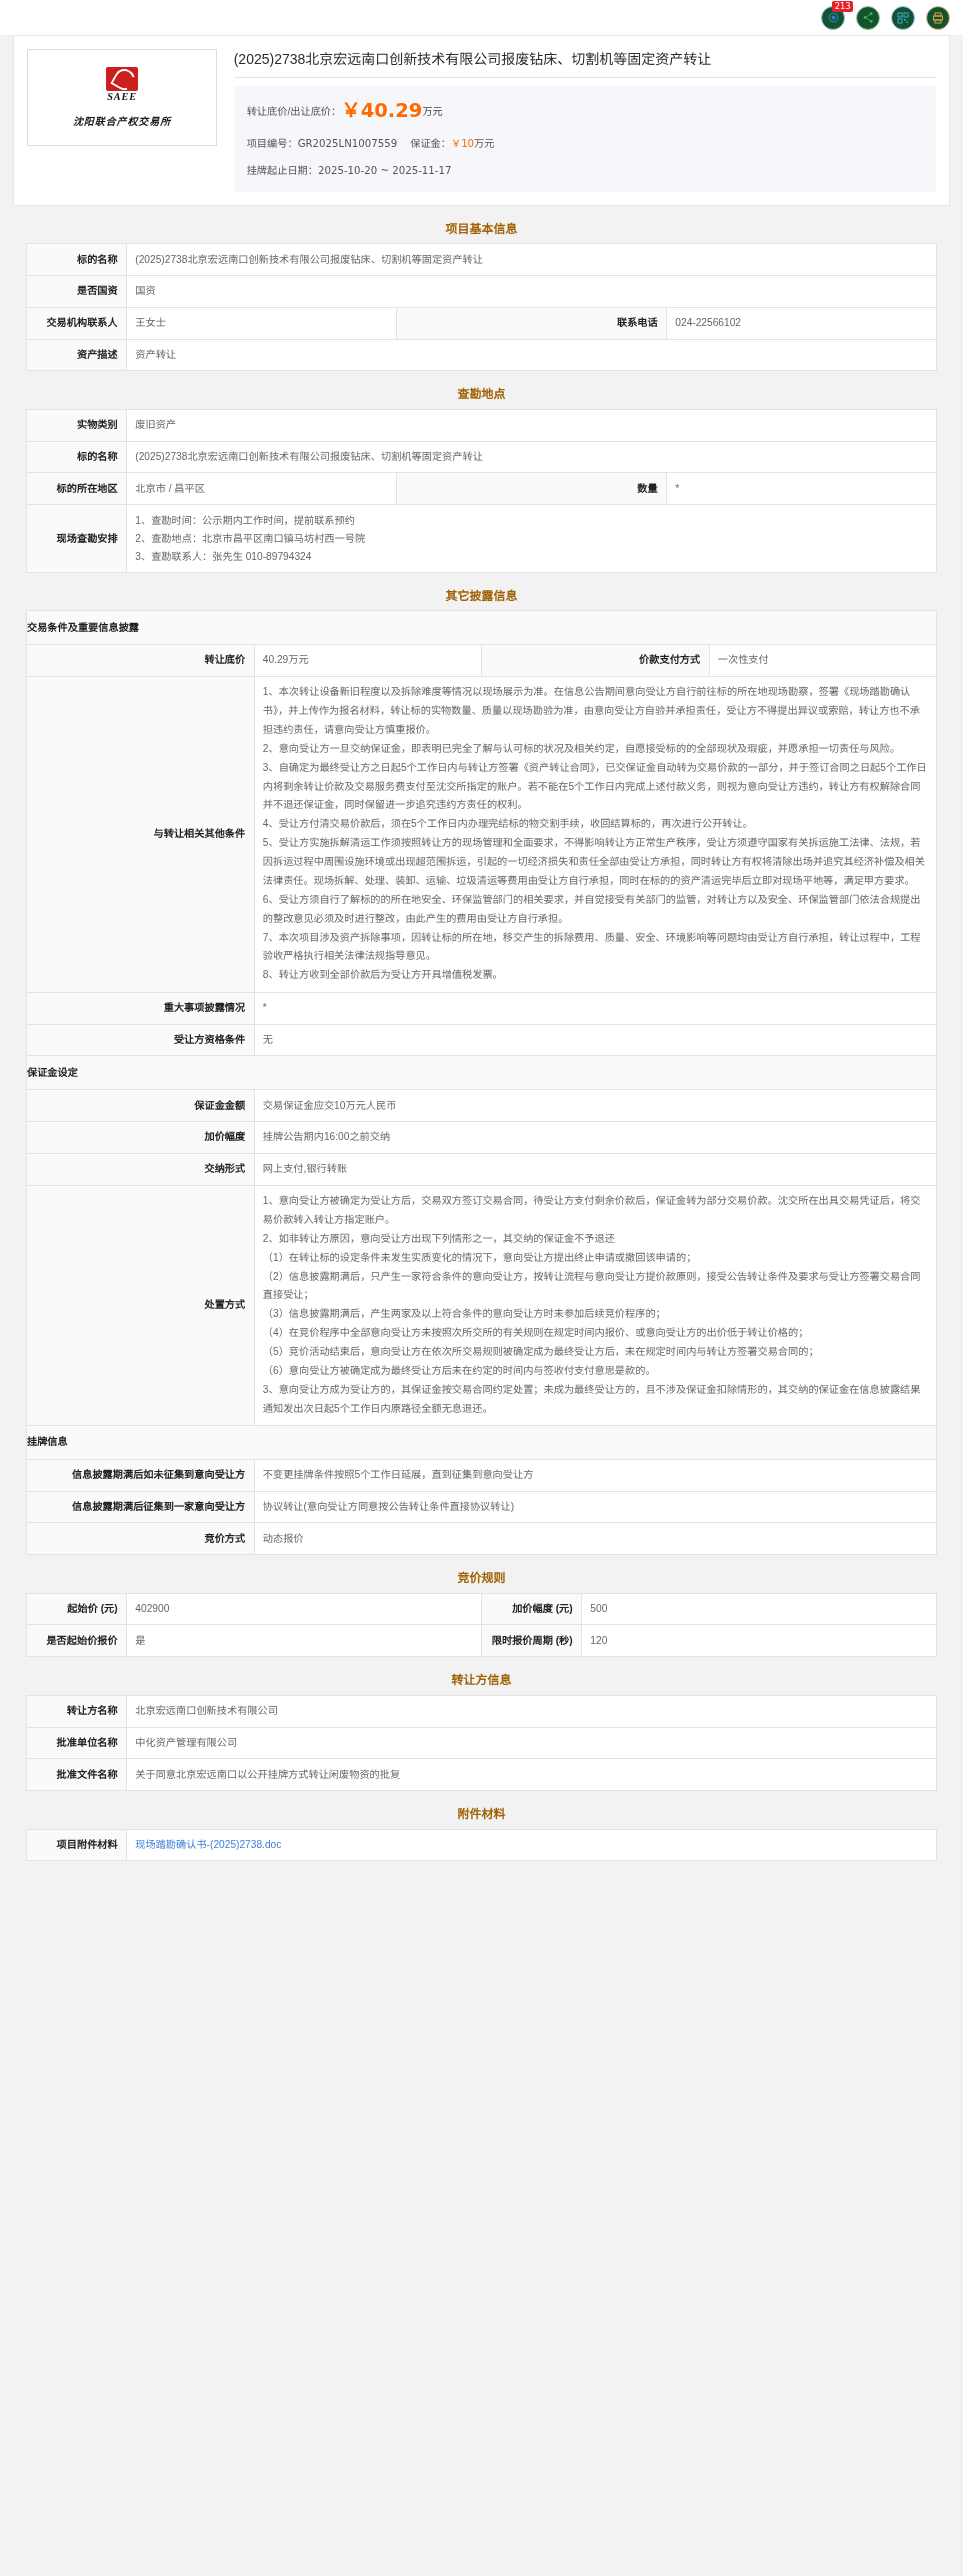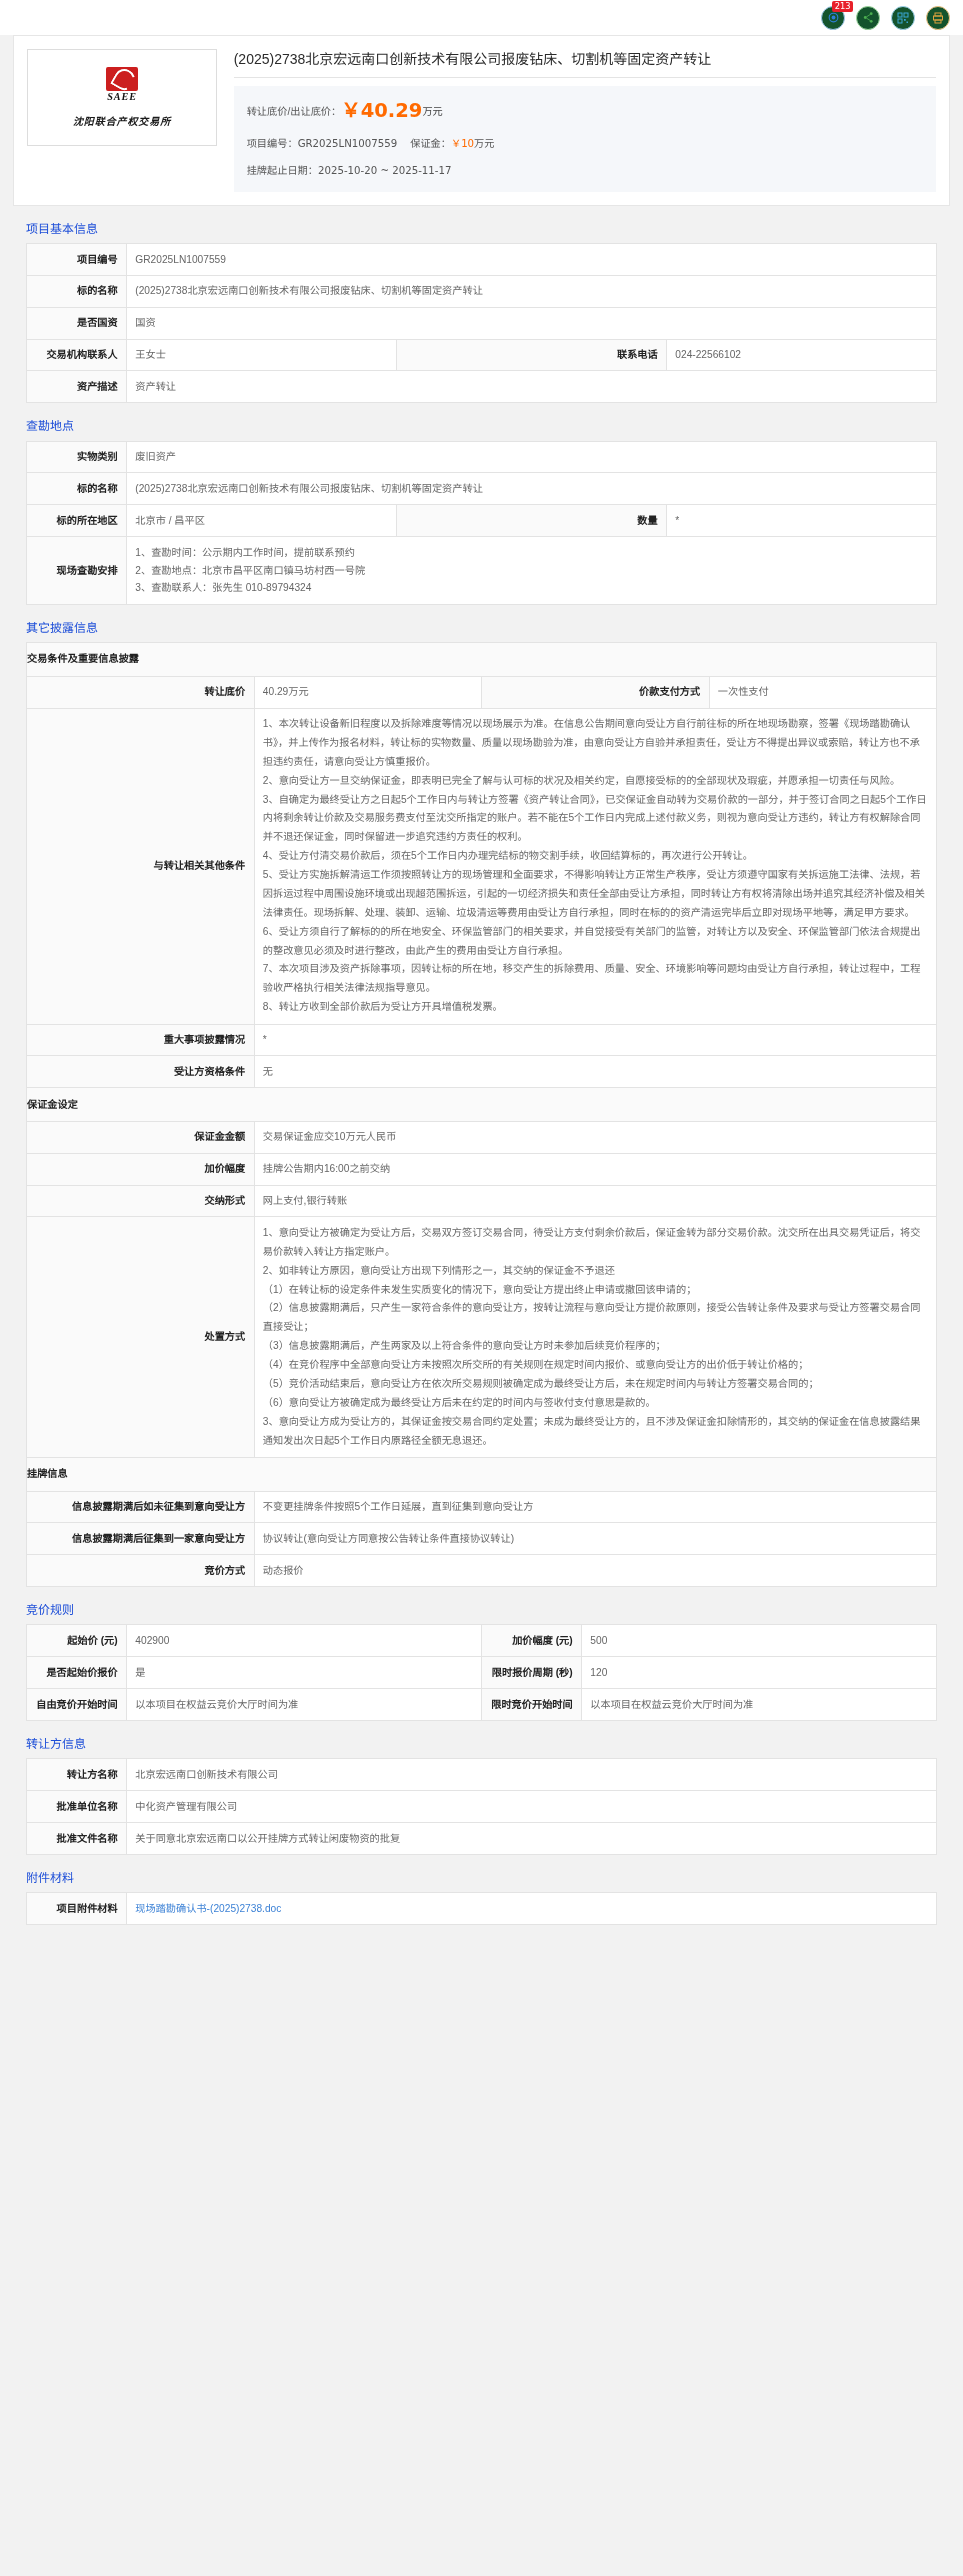--- a/index.html
+++ b/index.html
@@ -124,24 +124,25 @@
     vertical-align: -1.9px;
   }
   .price-unit { color: #444; font-size: 10.2px; }
   .mono { font-family: "DejaVu Sans", sans-serif; }
   .amt-orange { color: #ff6a00; font-family: "DejaVu Sans", sans-serif; }
   .gap-r { margin-right: 13px; }
 
   
   .section { padding: 0 13px; }
   .sec-title {
-    color: #1d4ed8;
+    color: #a16207;
     font-size: 12px;
-    font-weight: normal;
+    font-weight: bold;
     margin: 13px 0 7.4px;
+    text-align: center;
   }
   table.t {
     width: 100%;
     border-collapse: collapse;
     background: #fff;
     table-layout: fixed;
   }
   table.t th, table.t td {
     border: 0.9px solid #e3e3e3;
     font-size: 10.2px;
@@ -233,24 +234,20 @@
           </div>
         </div>
       </div>
     </div>
 
     <div class="section">
       <div class="sec-title">项目基本信息</div>
       <table class="t">
         <tbody>
           <tr>
-            <th>项目编号</th>
-            <td colspan="3">GR2025LN1007559</td>
-          </tr>
-          <tr>
             <th>标的名称</th>
             <td colspan="3">(2025)2738北京宏远南口创新技术有限公司报废钻床、切割机等固定资产转让</td>
           </tr>
           <tr>
             <th>是否国资</th>
             <td colspan="3">国资</td>
           </tr>
           <tr>
             <th>交易机构联系人</th>
             <td>王女士</td>
@@ -382,26 +379,20 @@
             <td>402900</td>
             <th>加价幅度 (元)</th>
             <td>500</td>
           </tr>
           <tr>
             <th>是否起始价报价</th>
             <td>是</td>
             <th>限时报价周期 (秒)</th>
             <td>120</td>
           </tr>
-          <tr>
-            <th>自由竞价开始时间</th>
-            <td>以本项目在权益云竞价大厅时间为准</td>
-            <th>限时竞价开始时间</th>
-            <td>以本项目在权益云竞价大厅时间为准</td>
-          </tr>
         </tbody>
       </table>
     </div>
 
     <div class="section">
       <div class="sec-title">转让方信息</div>
       <table class="t">
         <tbody>
           <tr>
             <th>转让方名称</th>

